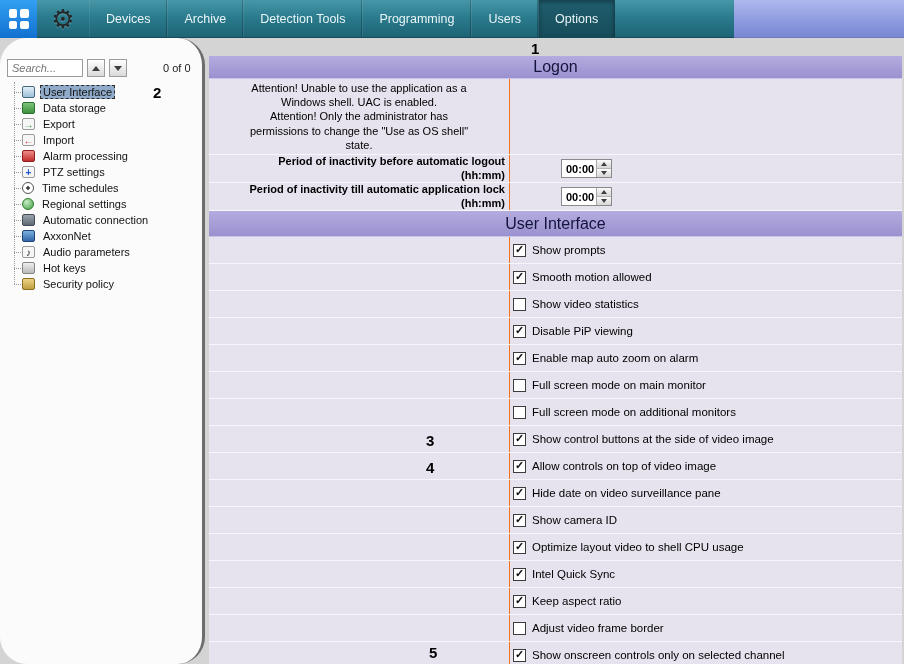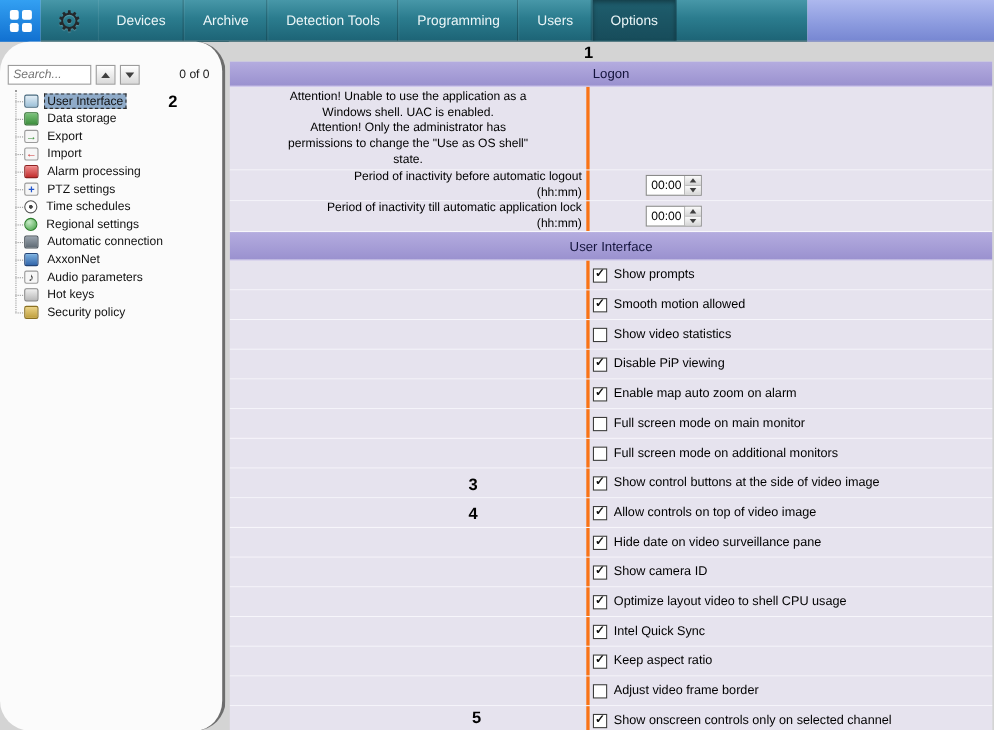--- a/index.html
+++ b/index.html
@@ -65,29 +65,29 @@
   .icon-connection{ background:linear-gradient(#9aa4ae,#5f6a74); border:1px solid #434c55; }
   .icon-axxonnet{ background:linear-gradient(#7ab0e0,#3366aa); border:1px solid #224477; color:#fff; }
   .icon-audio{ background:#f6f6f6; border:1px solid #9a9a9a; color:#222; }
   .icon-hotkeys{ background:linear-gradient(#efefef,#b9b9b9); border:1px solid #858585; }
   .icon-security{ background:linear-gradient(#ecd488,#bf9f3e); border:1px solid #8a7020; }
 
   
   .main{ position:absolute; top:38px; left:208px; right:0; bottom:0; background:#d4d4d4; overflow:hidden; }
   .table{ position:absolute; top:18px; left:1px; right:2px; background:#e6e3ee; }
   .section-header{ height:23px; background:linear-gradient(180deg,#b4acdf,#9a91cf);
-    display:flex; align-items:center; justify-content:center; font-size:12px; color:#14143c;
+    display:flex; align-items:center; justify-content:center; font-size:16px; color:#14143c;
     border-bottom:1px solid #cac4ea;text-align:right; }
   .section-header.tall{ height:26px; }
   .row{ display:flex; background:#e6e3ee; border-bottom:1px solid #f7f6fb; }
-  .cell-left{ width:327px; flex:none; border-right:3px solid #f97316; display:flex; align-items:center; }
+  .cell-left{ width:301px; flex:none; border-right:1px solid #f97316; display:flex; align-items:center; }
   .cell-right{ flex:1; display:flex; align-items:center; padding-left:3px; }
   .row.attention-row{ height:76px; }
   .attention-text{ width:100%; text-align:center; white-space:pre-line; font-size:11px; line-height:1.28; padding:0 4px; }
-  .row.input-row{ height:28px; }
+  .row.input-row{ height:28px;font-weight:bold; }
   .label-right{ width:100%; text-align:right; white-space:pre-line; font-size:11px; line-height:1.2; padding-right:4px; }
   .row.cb-row{ height:27px; }
 
   .cb{ width:13px; height:13px; border:1px solid #3c3c3c; background:#fff; display:inline-flex;
     align-items:center; justify-content:center; flex:none; cursor:pointer; }
   .cb.checked::after{ content:"✓"; font-size:11px; font-weight:bold; color:#101010; line-height:1; margin-top:-1px; }
   .cb.disabled{ border-color:#9f9f9f; background:#e9e9e9; }
   .cb-label{ margin-left:6px; font-size:11.5px; color:#000; white-space:nowrap; }
   .cb-label.disabled{ color:#8a8a8a; }
 

